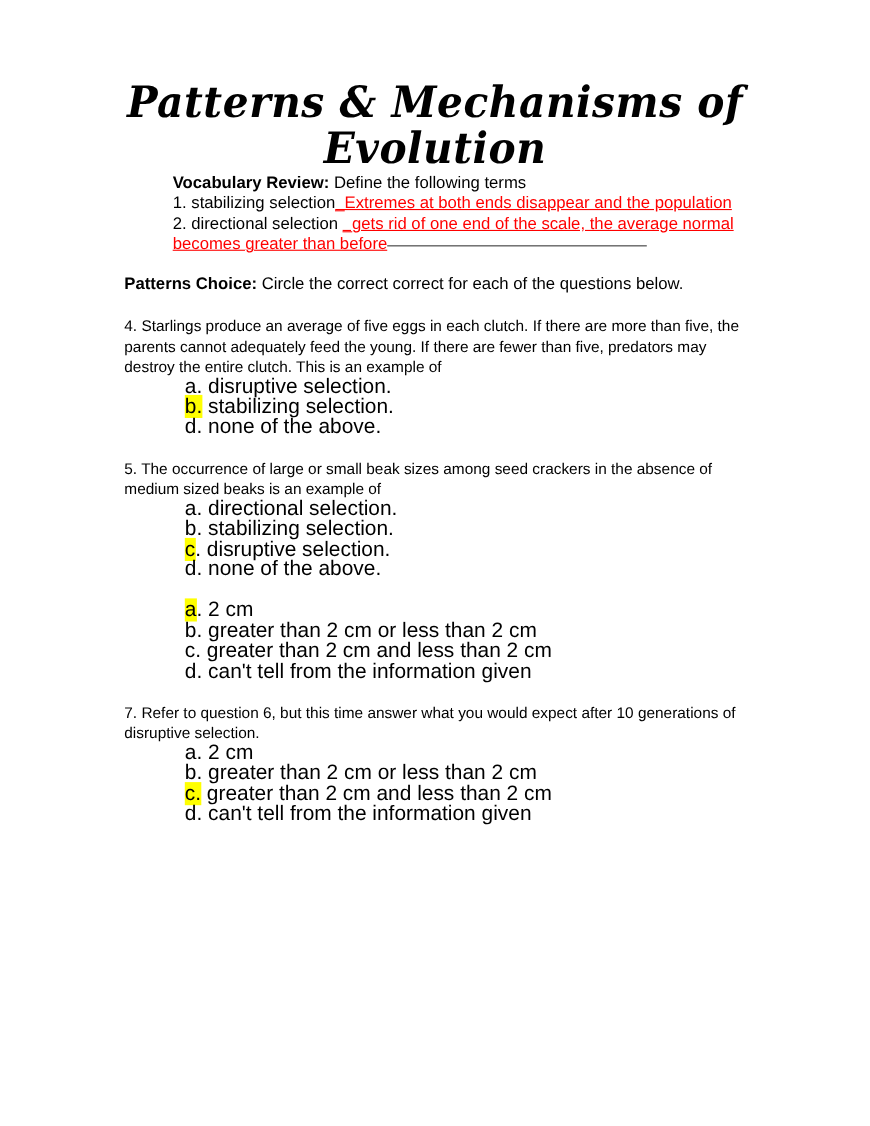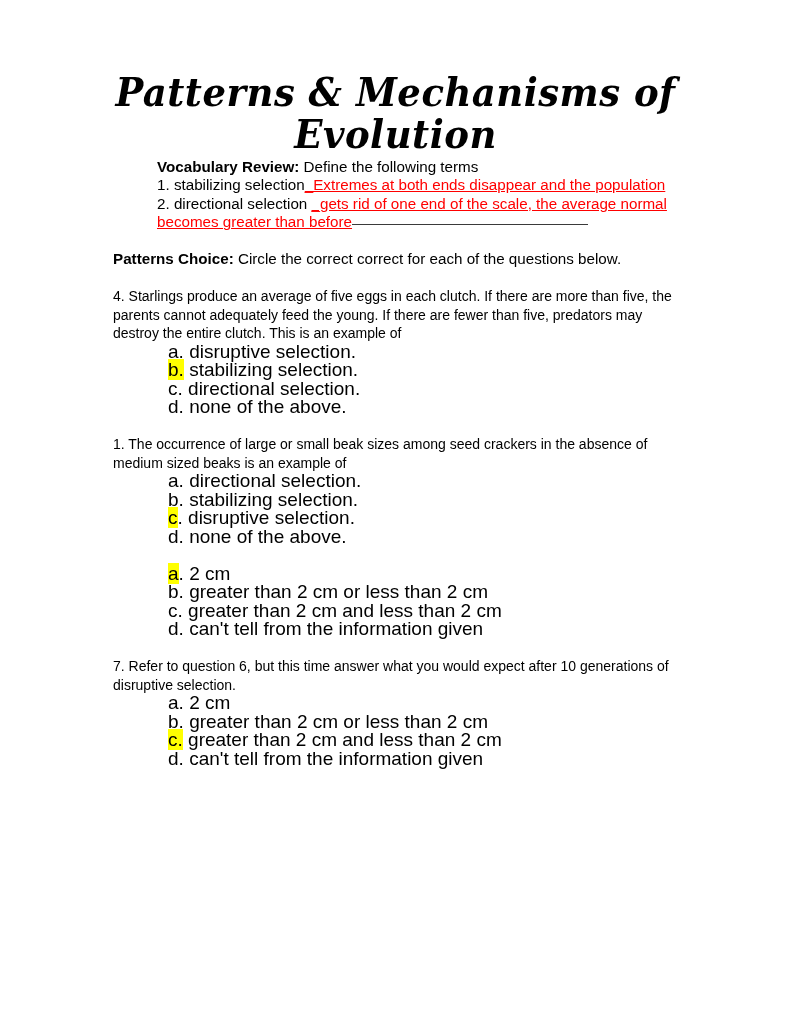--- a/index.html
+++ b/index.html
@@ -138,29 +138,28 @@
         <span class="section-label">Patterns Choice:</span><span> Circle the correct correct for each of the questions below.</span>
       </p>
 
       <div class="spacer"></div>
 
       <div>
         <p class="mc-question">4. Starlings produce an average of five eggs in each clutch. If there are more than five, the parents cannot adequately feed the young. If there are fewer than five, predators may destroy the entire clutch. This is an example of</p>
         <ul class="choices">
           <li class="choice"><span>a.</span><span> disruptive selection.</span></li>
           <li class="choice"><span class="hl">b.</span><span></span><span> stabilizing selection.</span></li>
-          <li class="choice"><span>c.</span><span> directional selection.</span></li>
           <li class="choice"><span>d.</span><span> none of the above.</span></li>
         </ul>
       </div>
 
       <div class="spacer"></div>
 
       <div>
-        <p class="mc-question">1. The occurrence of large or small beak sizes among seed crackers in the absence of medium sized beaks is an example of</p>
+        <p class="mc-question">5. The occurrence of large or small beak sizes among seed crackers in the absence of medium sized beaks is an example of</p>
         <ul class="choices">
           <li class="choice"><span>a.</span><span> directional selection.</span></li>
           <li class="choice"><span>b.</span><span> stabilizing selection.</span></li>
           <li class="choice"><span class="hl">c</span><span>.</span><span> disruptive selection.</span></li>
           <li class="choice"><span>d.</span><span> none of the above.</span></li>
         </ul>
       </div>
 
       <div class="spacer"></div>
 

